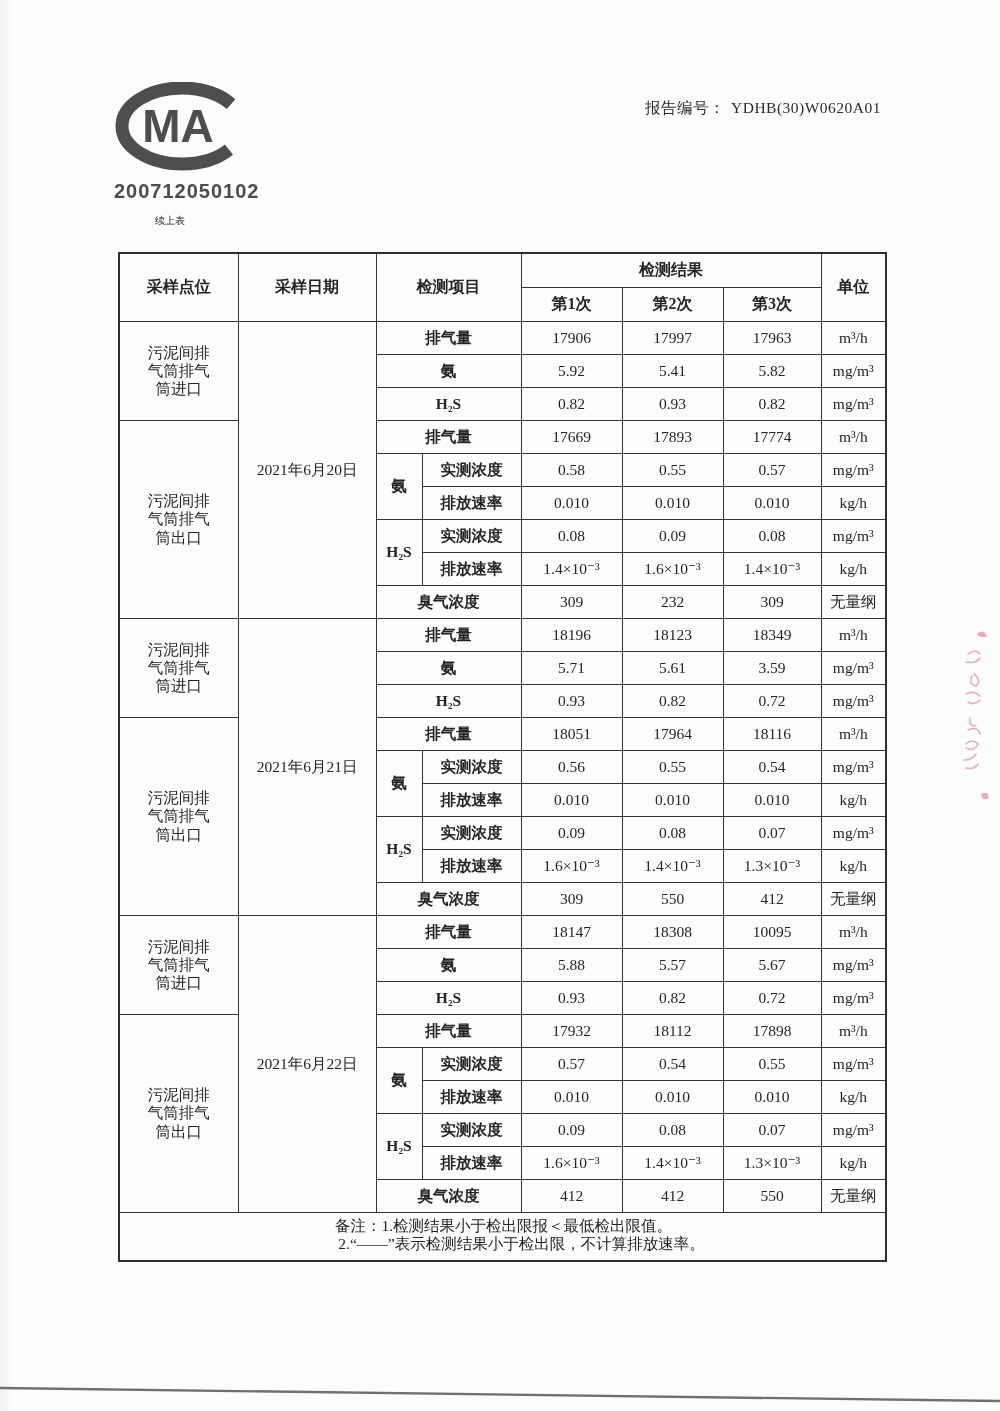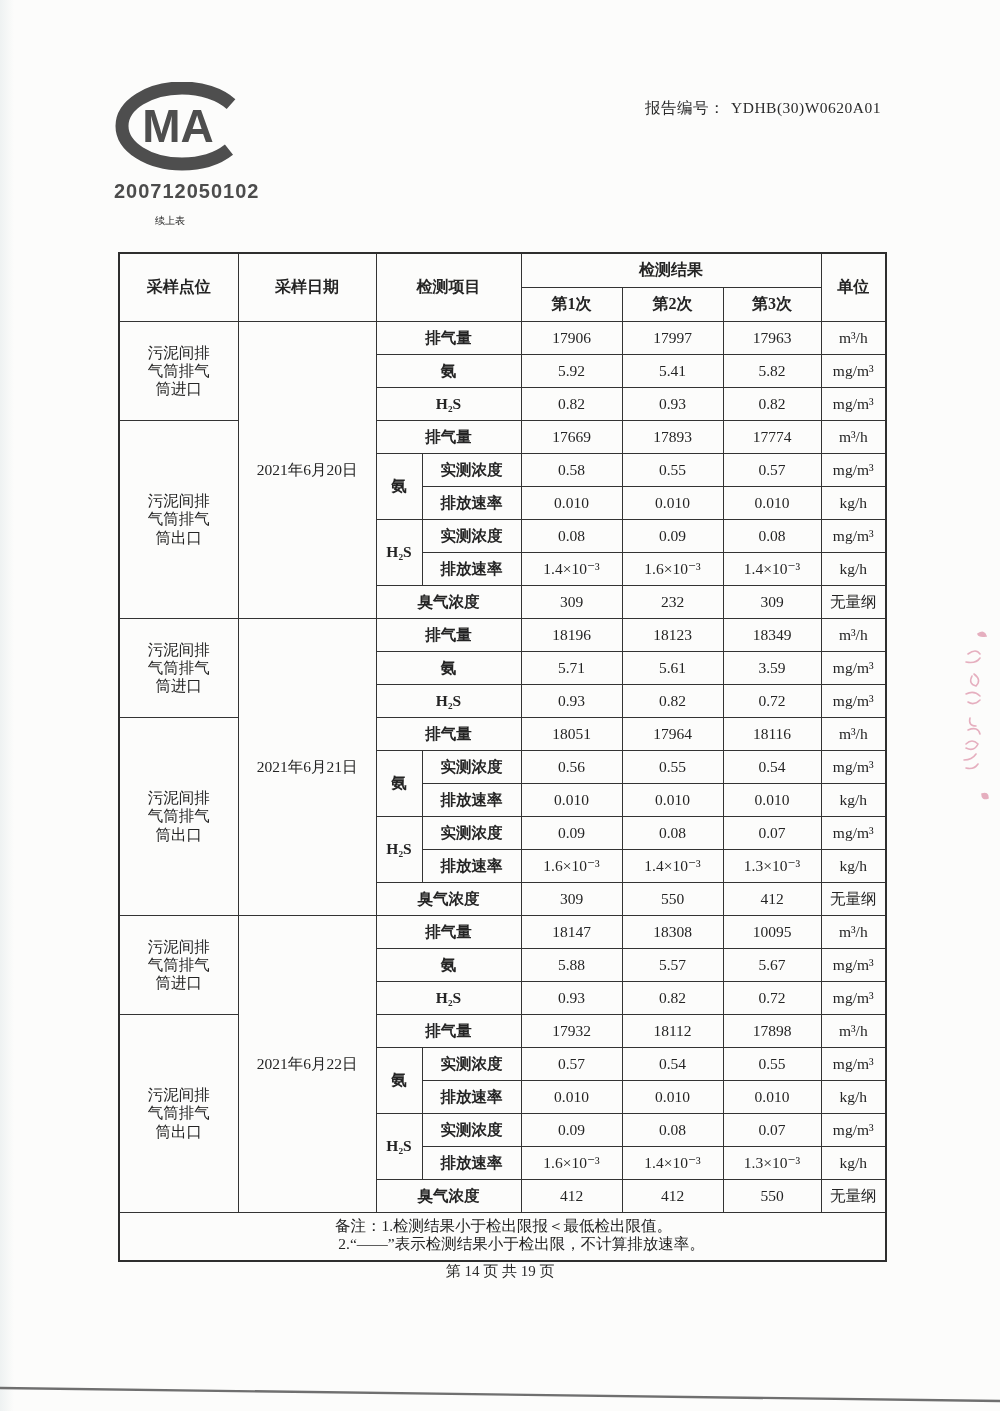--- a/index.html
+++ b/index.html
@@ -319,21 +319,20 @@
           <tr>
             <td colspan="8" class="notes-cell">
               <div class="notes-line1">备注：1.检测结果小于检出限报＜最低检出限值。</div>
               <div class="notes-line2">2.“——”表示检测结果小于检出限，不计算排放速率。</div>
             </td>
           </tr>
         </tbody>
     </table>
   </div>
 
-  <div class="page-footer">第 14 页 共 19 页</div>
 
   <svg class="handwriting" width="58" height="176" viewBox="0 0 58 176">
     <g stroke="#d4718f" stroke-width="1.6" fill="none" opacity="0.55" stroke-linecap="round">
       <path d="M40 6 q6 -4 8 2 q-7 1 -8 -2 Z" fill="#d4718f"></path>
       <path d="M30 26 q8 -6 12 0 M28 34 q10 2 14 -4"></path>
       <path d="M34 48 q-4 8 4 10 q6 -6 -2 -12"></path>
       <path d="M28 66 q8 -4 14 2 M30 74 q6 4 12 -2"></path>
       <path d="M32 90 q-2 8 6 8 M30 102 q10 -4 12 4"></path>
       <path d="M28 116 q6 -6 12 0 q-4 8 -12 4"></path>
       <path d="M26 132 q8 0 12 -6 M28 140 q8 2 12 -4"></path>

